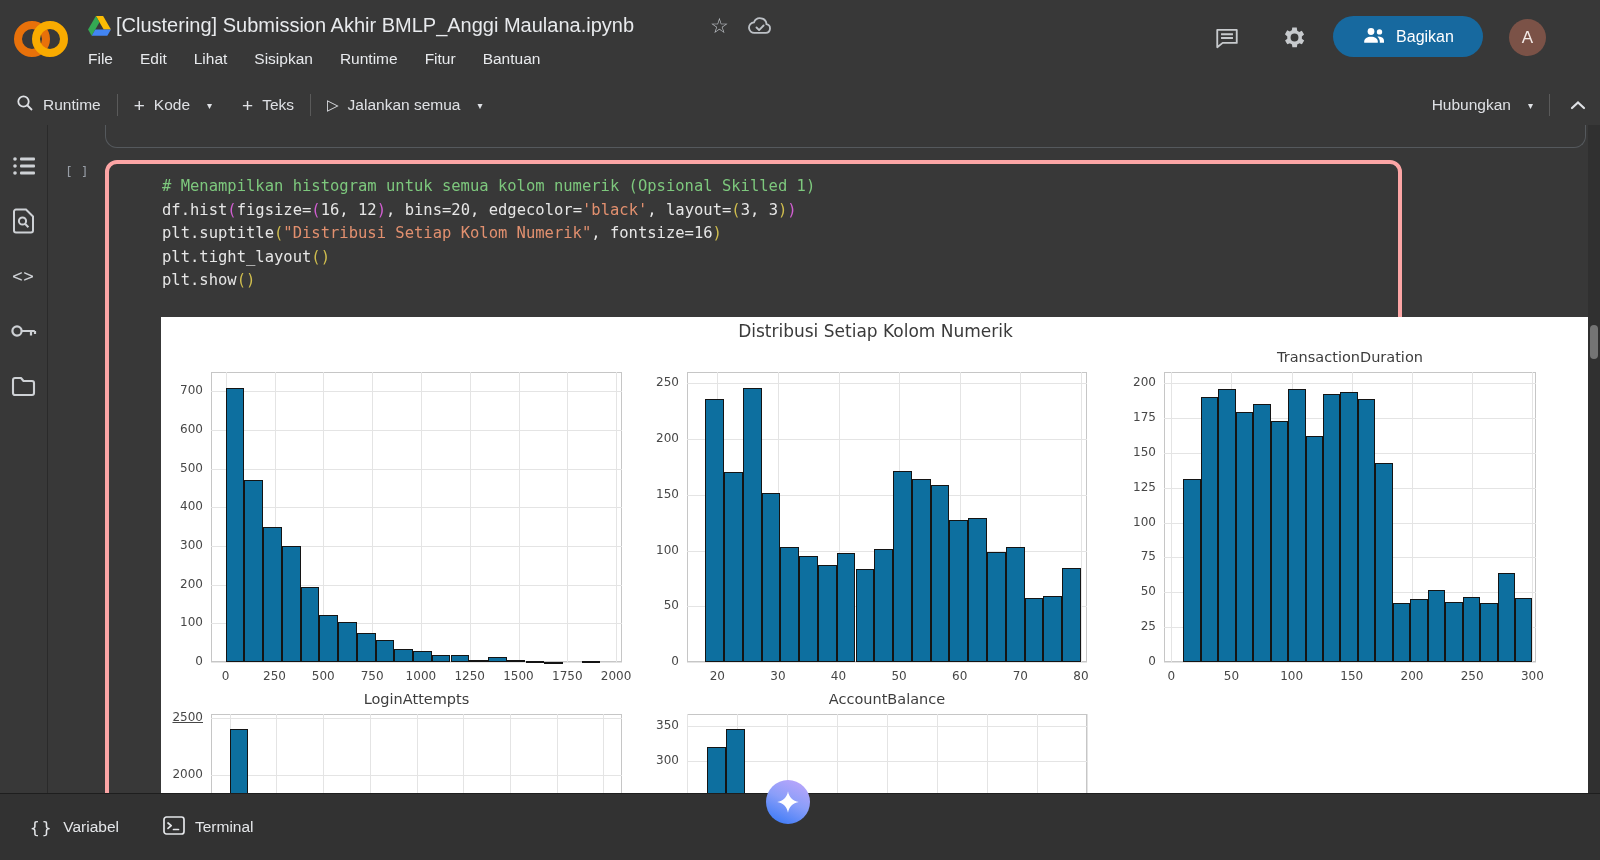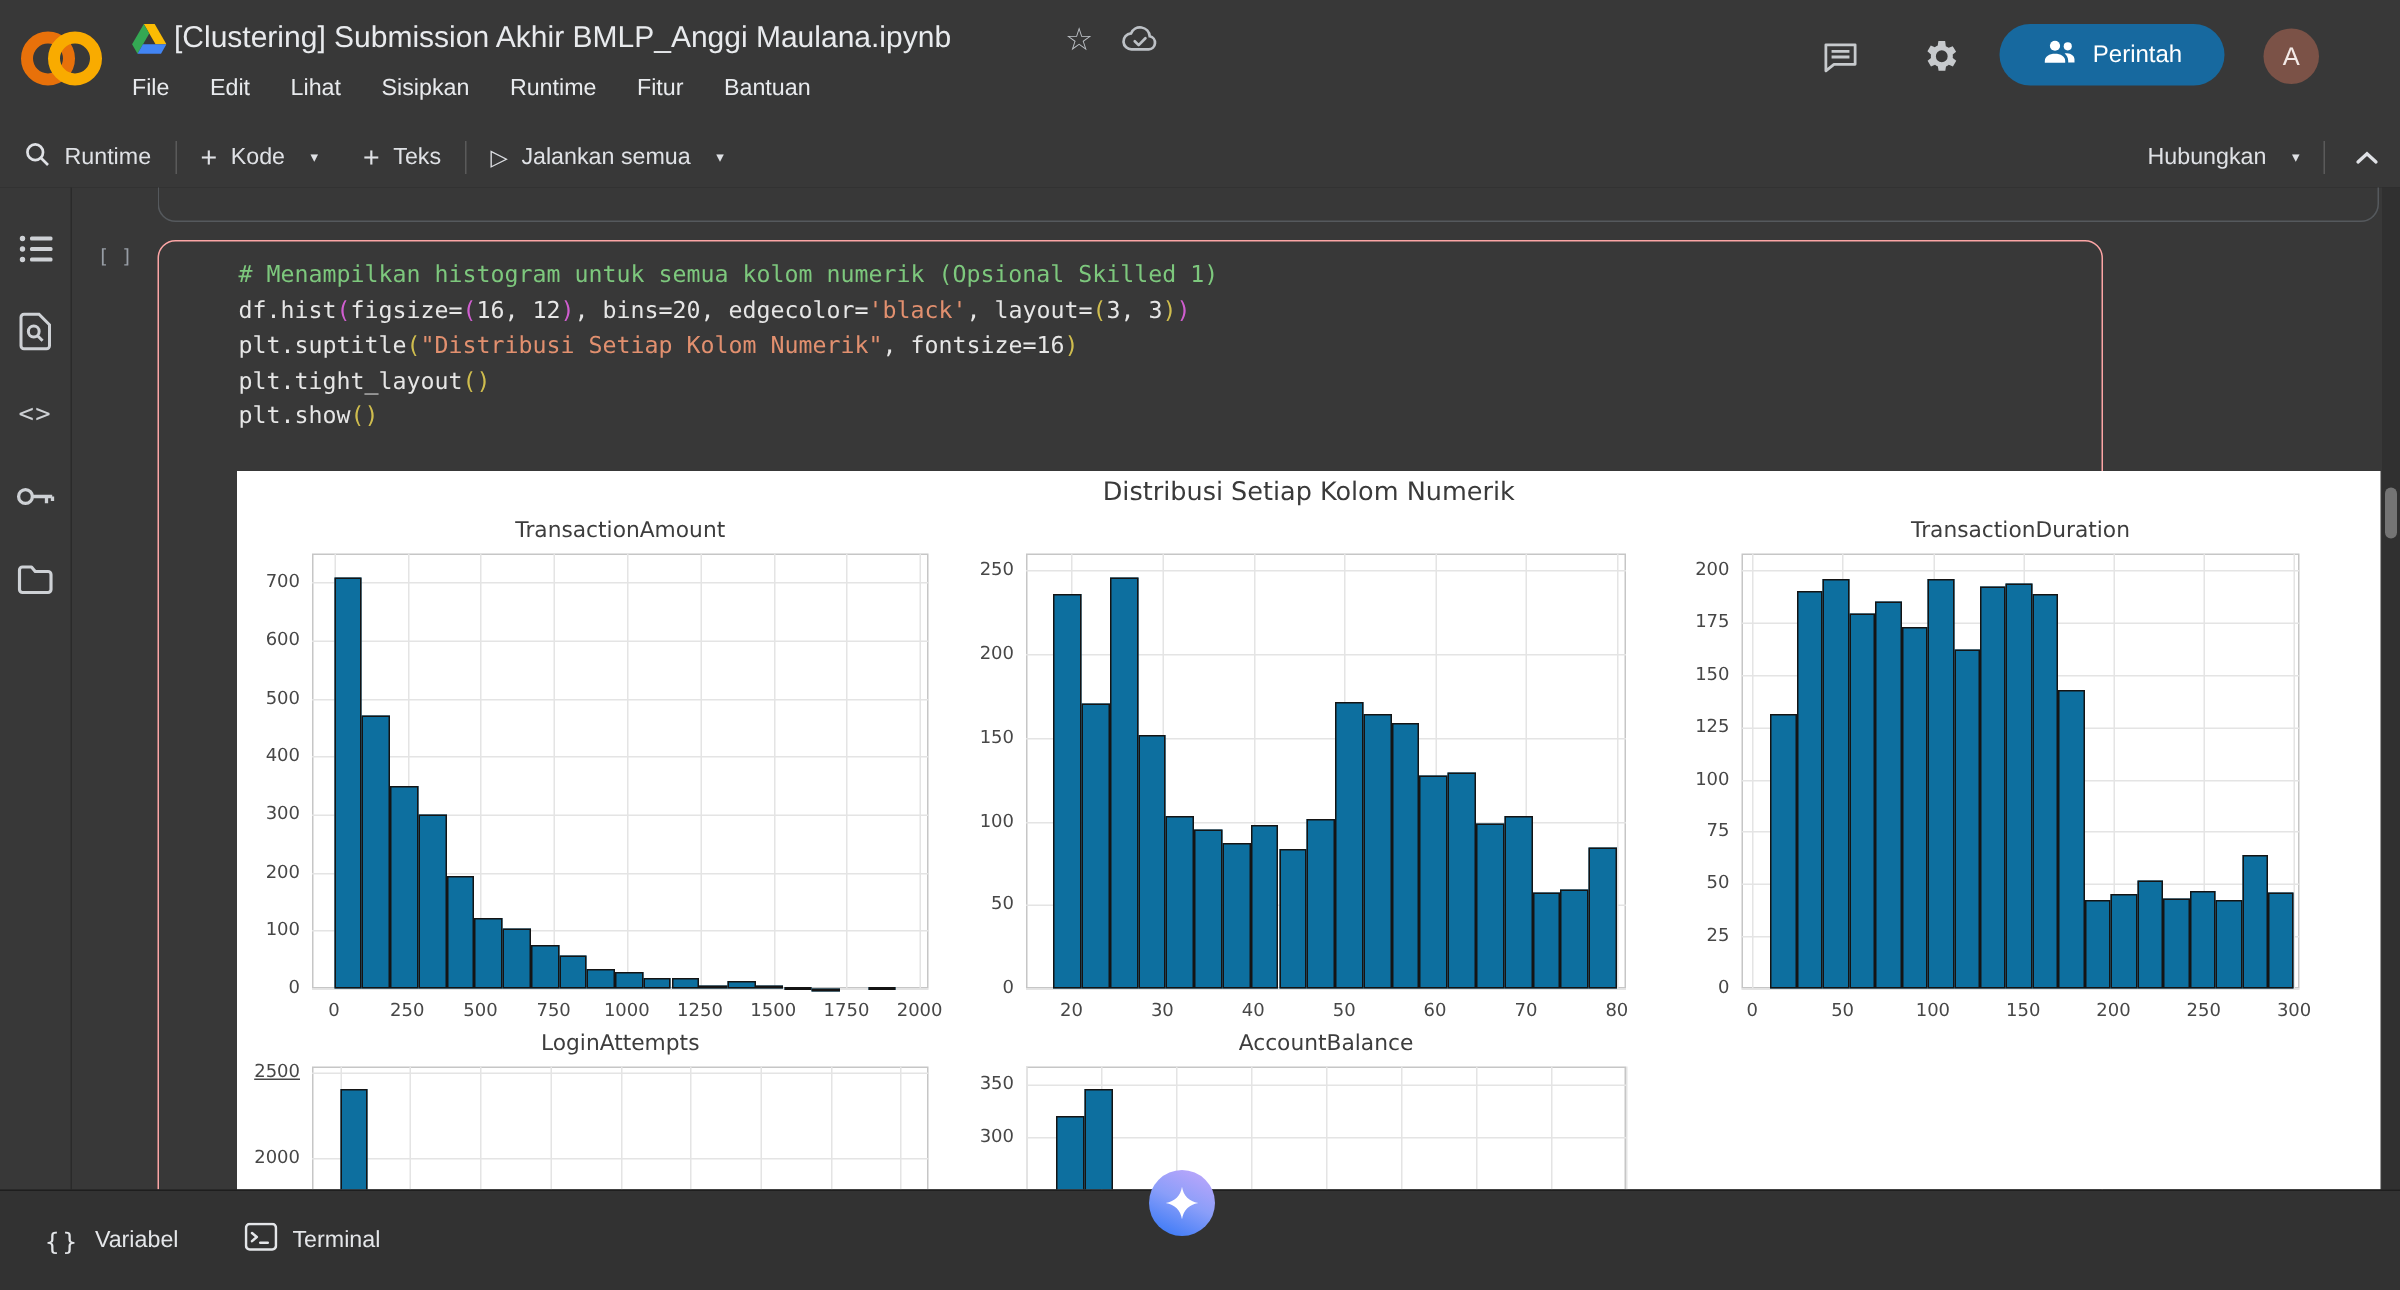--- a/index.html
+++ b/index.html
@@ -45,21 +45,21 @@
     border-right:1px solid #2a2a2a;display:flex;flex-direction:column;align-items:center;
     padding-top:28px;gap:29px;box-sizing:border-box;}
   .sb-icon{color:#ced1d5;cursor:pointer;height:26px;display:flex;align-items:center;}
   .code-glyph{font-family:"DejaVu Sans Mono",monospace;font-size:17px;letter-spacing:1px;}
   
   .content{position:absolute;left:48px;top:125px;width:1540px;height:668px;overflow:hidden;background:#383838;}
   .prev-cell{position:absolute;left:57px;top:-14px;width:1481px;height:37px;border:1px solid #55595d;
     border-top:none;border-radius:0 0 12px 12px;box-sizing:border-box;}
   .run-indicator{position:absolute;left:17px;top:39px;font-family:"DejaVu Sans Mono",monospace;
     font-size:13px;color:#979da5;}
-  .cell{position:absolute;left:57px;top:35px;width:1297px;height:700px;border:1px solid #fca5a5;
+  .cell{position:absolute;left:57px;top:35px;width:1297px;height:700px;border:4px solid #fca5a5;
     border-radius:12px;box-sizing:border-box;}
   .code{position:absolute;left:53px;top:11px;font-family:"DejaVu Sans Mono",monospace;
     font-size:15.5px;line-height:23.5px;white-space:pre;}
   .tok-fg{color:#e6e6e6;} .tok-com{color:#7dc87d;} .tok-str{color:#e2906f;}
   .tok-pm{color:#d05ed0;} .tok-py{color:#cfbd4e;}
   
   .figure{position:absolute;left:52px;top:153px;width:1429px;height:480px;background:#fff;
     overflow:hidden;font-family:"DejaVu Sans",sans-serif;}
   .suptitle{position:absolute;left:0;top:4px;width:100%;text-align:center;font-size:17px;color:#3a3a3a;}
   .chart{position:absolute;}
@@ -130,21 +130,21 @@
   </span>
   <button class="share-btn">
     <span>
       <svg width="24" height="18" viewBox="0 0 24 18" fill="#fff">
         <circle cx="9" cy="5.5" r="3.4"></circle>
         <path d="M2.2 15.6c0-3 3-4.8 6.8-4.8s6.8 1.8 6.8 4.8v1.2H2.2z"></path>
         <circle cx="17.5" cy="5.9" r="2.7"></circle>
         <path d="M17 10.5c2.9.2 5 1.8 5 4.2v2h-4.2v-1.1c0-2-.9-3.7-2.4-4.9.5-.1 1-.2 1.6-.2z"></path>
       </svg>
     </span>
-    <span>Perintah</span>
+    <span>Bagikan</span>
   </button>
   <div class="avatar">
     <span>A</span>
   </div>
 </div>
 
 <div class="toolbar">
   <div class="tb-left">
     <span class="tb-item">
       <span>
@@ -277,21 +277,20 @@
           <div class="bar" style="left: 183.3px; width: 18.7px; top: 276.5px; height: 13.5px; background: rgb(13, 111, 159); border-color: rgb(20, 20, 20);"></div>
           <div class="bar" style="left: 202.1px; width: 18.7px; top: 279.2px; height: 10.8px; background: rgb(13, 111, 159); border-color: rgb(20, 20, 20);"></div>
           <div class="bar" style="left: 220.8px; width: 18.7px; top: 282.7px; height: 7.3px; background: rgb(13, 111, 159); border-color: rgb(20, 20, 20);"></div>
           <div class="bar" style="left: 239.6px; width: 18.7px; top: 282.7px; height: 7.3px; background: rgb(13, 111, 159); border-color: rgb(20, 20, 20);"></div>
           <div class="bar" style="left: 258.3px; width: 18.7px; top: 288.1px; height: 1.9px; background: rgb(13, 111, 159); border-color: rgb(20, 20, 20);"></div>
           <div class="bar" style="left: 277.1px; width: 18.7px; top: 285px; height: 5px; background: rgb(13, 111, 159); border-color: rgb(20, 20, 20);"></div>
           <div class="bar" style="left: 295.8px; width: 18.7px; top: 288.1px; height: 1.9px; background: rgb(13, 111, 159); border-color: rgb(20, 20, 20);"></div>
           <div class="bar" style="left: 314.5px; width: 18.7px; top: 289.2px; height: 0.8px; background: rgb(13, 111, 159); border-color: rgb(20, 20, 20);"></div>
           <div class="bar" style="left: 333.3px; width: 18.7px; top: 289.6px; height: 0.4px; background: rgb(13, 111, 159); border-color: rgb(20, 20, 20);"></div>
           <div class="bar" style="left: 370.8px; width: 18.7px; top: 289.2px; height: 0.8px; background: rgb(13, 111, 159); border-color: rgb(20, 20, 20);"></div>
-          <div class="ptitle">TransactionAmount</div>
         </div>
         <div class="chart" style="left: 526px; top: 55px; width: 400px; height: 290px;">
           <div class="pbox"></div>
           <div class="gv" style="left: 30.3px;"></div>
           <div class="xt" style="left: 5.3px; top: 297px;">20</div>
           <div class="gv" style="left: 90.9px;"></div>
           <div class="xt" style="left: 65.9px; top: 297px;">30</div>
           <div class="gv" style="left: 151.5px;"></div>
           <div class="xt" style="left: 126.5px; top: 297px;">40</div>
           <div class="gv" style="left: 212.1px;"></div>

